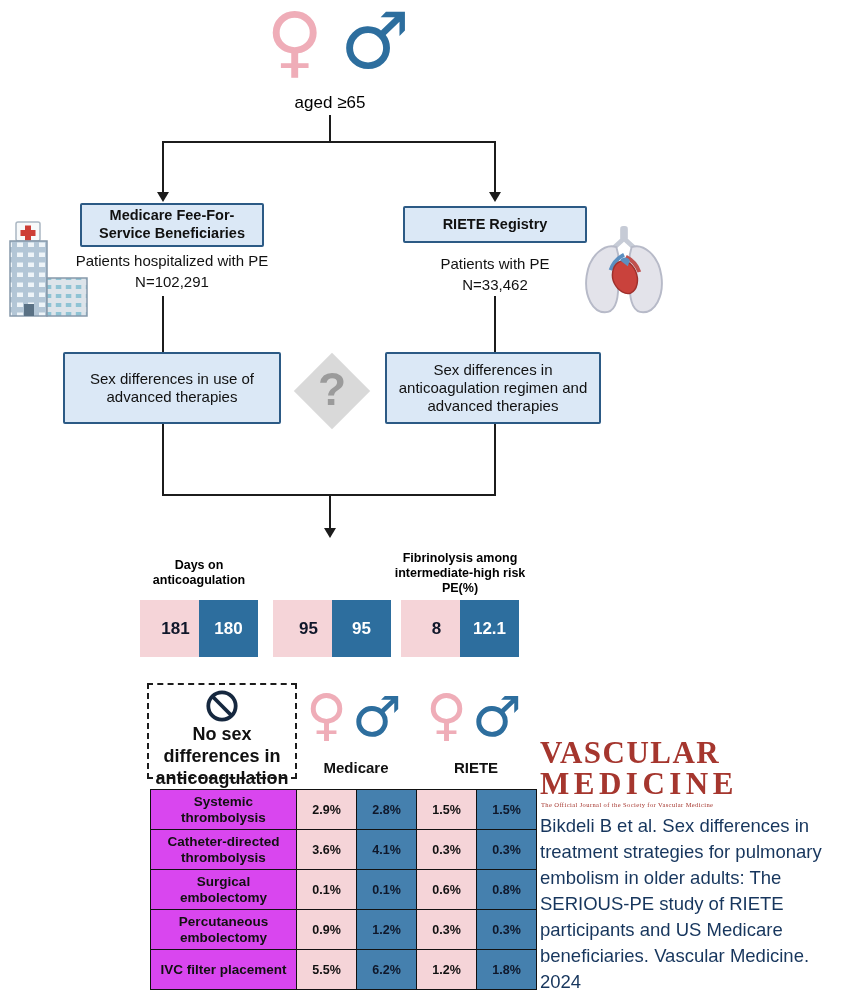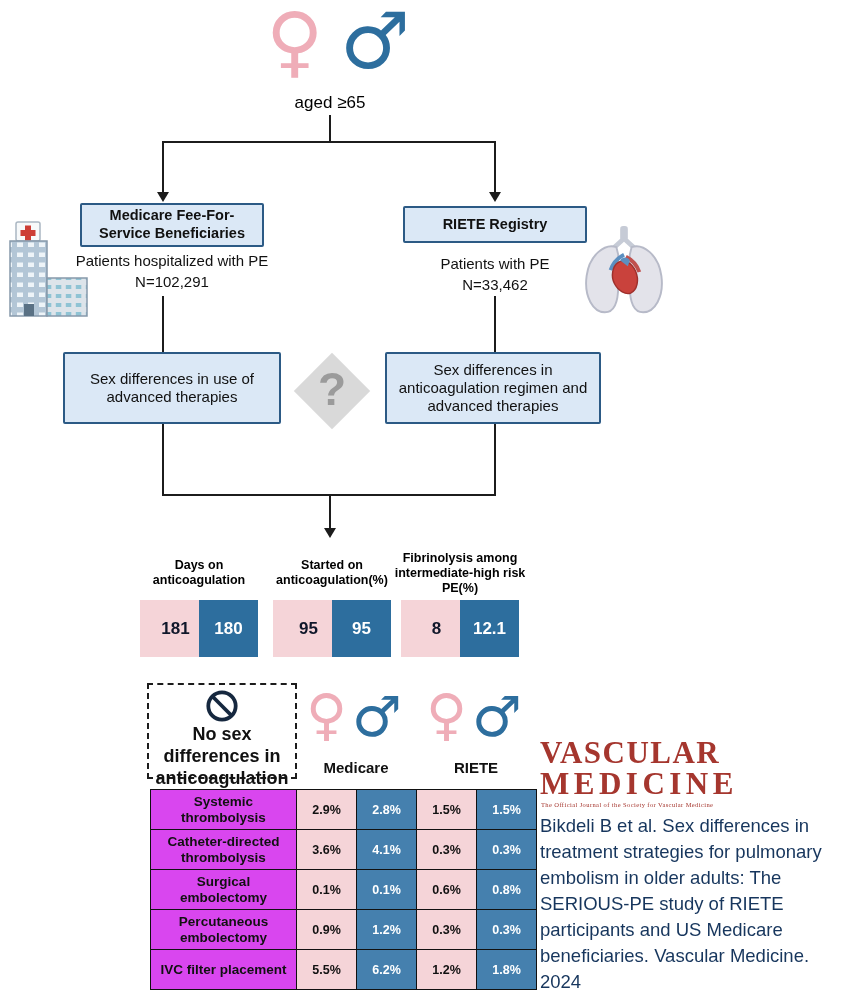--- a/index.html
+++ b/index.html
@@ -55,21 +55,21 @@
     font-weight:700; font-size:18px; line-height:1.22; padding:0 4px;
   }
   .grouplbl { position:absolute; font-weight:700; font-size:15px; text-align:center; }
   table.tx { position:absolute; border-collapse:collapse; table-layout:fixed; }
   table.tx td {
     border:1.5px solid #111; text-align:center; vertical-align:middle;
     height:40px; line-height:1.12;
   }
   td.tl { font-weight:700; font-size:13.5px; background:#d946ef; padding:1px 6px; }
   td.tp { background:var(--cell-pink,#f5d4d8); color:#111; font-size:12.5px; font-weight:700; }
-  td.tb { background:var(--table-blue,#4580ae); color:#ffffff; font-size:12.5px; font-weight:700; }
+  td.tb { background:var(--table-blue,#4580ae); color:#0f172a; font-size:12.5px; font-weight:700; }
   .jname {
     position:absolute; font-family:"Liberation Serif", serif; font-weight:700;
     font-size:31px; color:var(--journal-red,#a5362e); line-height:1;
   }
   .jtag {
     position:absolute; font-size:6.5px; color:var(--journal-red,#a5362e);
     letter-spacing:0.4px; font-family:"Liberation Serif", serif;
   }
   .citation {
     position:absolute; font-size:18.5px; line-height:26px;
@@ -153,21 +153,20 @@
   <div class="diamond" style="left:305px; top:364px; width:54px; height:54px;"></div>
   <div class="qmark" style="left:312px; top:362px; width:40px;">?</div>
 
   <div class="vline" style="left:162px; top:424px; height:72px;"></div>
   <div class="vline" style="left:494px; top:424px; height:72px;"></div>
   <div class="hline" style="left:162px; top:494px; width:334px;"></div>
   <div class="vline" style="left:329px; top:496px; height:33px;"></div>
   <div class="arr" style="left:324px; top:528px;"></div>
 
   <div class="ohead" style="left:129px; top:558px; width:140px;">Days on anticoagulation</div>
-  <div class="ohead" style="left:262px; top:558px; width:140px;">Started on anticoagulation(%)</div>
   <div class="ohead" style="left:386px; top:551px; width:148px;">Fibrinolysis among intermediate-high risk PE(%)</div>
 
   <div class="cell p" style="left:140px; top:600px;">181</div>
   <div class="cell b" style="left:199px; top:600px;text-align:center;">180</div>
   <div class="cell p" style="left:273px; top:600px;">95</div>
   <div class="cell b" style="left:332px; top:600px;">95</div>
   <div class="cell p" style="left:401px; top:600px;">8</div>
   <div class="cell b" style="left:460px; top:600px;">12.1</div>
 
   <div class="dashed" style="left:147px; top:683px; width:150px; height:96px;">

